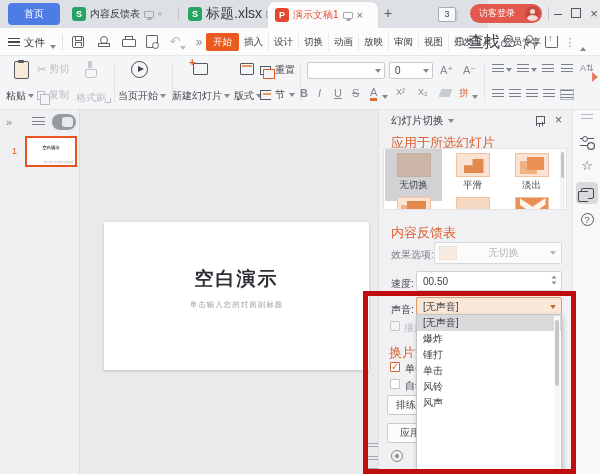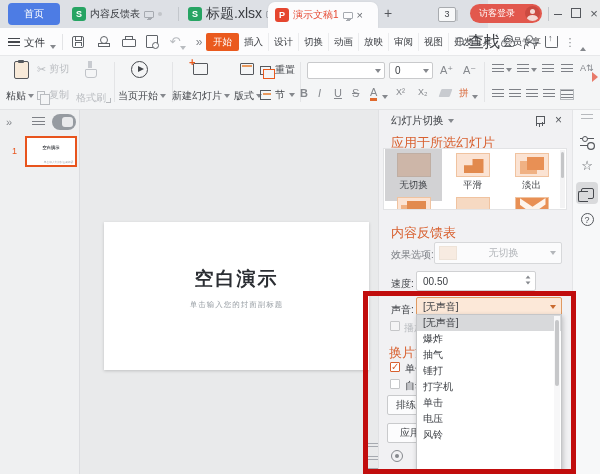--- a/index.html
+++ b/index.html
@@ -411,21 +411,21 @@
     <div class="sechead" style="left:12px;top:114px;">内容反馈表</div>
 
     <div class="prow-label" style="left:12px;top:138px;color:#7d8086;">效果选项:</div>
     <div class="abs flex" style="left:55px;top:132px;width:128px;height:22px;background:#fbfbfc;border:1px solid #d7d8da;border-radius:2px;">
       <span style="width:18px;height:14px;background:#f7ebe1;border:1px solid #eee3d8;margin-left:4px;"></span>
       <span style="flex:1;text-align:center;font-size:10px;color:#b3b6ba;">无切换</span>
       <span class="tri" style="border-top-color:#b3b6ba;margin-right:5px;"></span>
     </div>
 
     <div class="prow-label" style="left:12px;top:167px;">速度:</div>
-    <div class="abs" style="left:37px;top:161px;width:120px;height:20px;background:#fff;border:1px solid #d0d1d3;border-radius:2px;">
+    <div class="abs" style="left:37px;top:161px;width:146px;height:20px;background:#fff;border:1px solid #d0d1d3;border-radius:2px;">
       <span style="position:absolute;left:6px;top:4px;font-size:10px;color:#3a3d42;">00.50</span>
       <span class="spin">
           <span class="tri-up"></span>
           <span class="tri"></span>
         </span>
     </div>
 
     <div class="prow-label" style="left:12px;top:193px;">声音:</div>
     <div class="abs flex" style="left:37px;top:187px;width:146px;height:20px;background:#fce8d8;border:1px solid #e09a62;border-radius:2px;">
       <span style="flex:1;padding-left:6px;font-size:10px;color:#3a3d42;">[无声音]</span>
@@ -441,26 +441,24 @@
     <div class="prow-label" style="left:26px;top:269px;">自动</div>
     <div class="pbtn" style="left:8px;top:285px;width:80px;padding-left:8px;">排练</div>
     <div class="pbtn" style="left:8px;top:313px;width:84px;padding-left:12px;">应用</div>
     <div class="abs" style="left:12px;top:340px;width:12px;height:12px;border:1px solid #85888d;border-radius:50%;">
       <span style="position:absolute;left:3px;top:3px;width:4px;height:4px;border-radius:50%;background:#85888d;"></span>
     </div>
 
     <div class="dropdown">
       <div class="ditem sel">[无声音]</div>
       <div class="ditem">爆炸</div>
-      <div class="ditem">抽气</div>
       <div class="ditem">锤打</div>
-      <div class="ditem">打字机</div>
       <div class="ditem">单击</div>
-      <div class="ditem">电压</div>
       <div class="ditem">风铃</div>
+      <div class="ditem">风声</div>
       <div class="dscroll"></div>
     </div>
   </div>
 
   <div class="strip">
     <div class="abs" style="left:8px;top:4px;width:12px;height:5px;background:repeating-linear-gradient(to bottom,#b6b9bd 0 1.2px,transparent 1.2px 3.5px);"></div>
     <div class="sic" style="top:24px;">
         <div class="i-sliders"></div>
       </div>
     <div class="sic" style="top:48px;font-size:13px;">☆</div>

